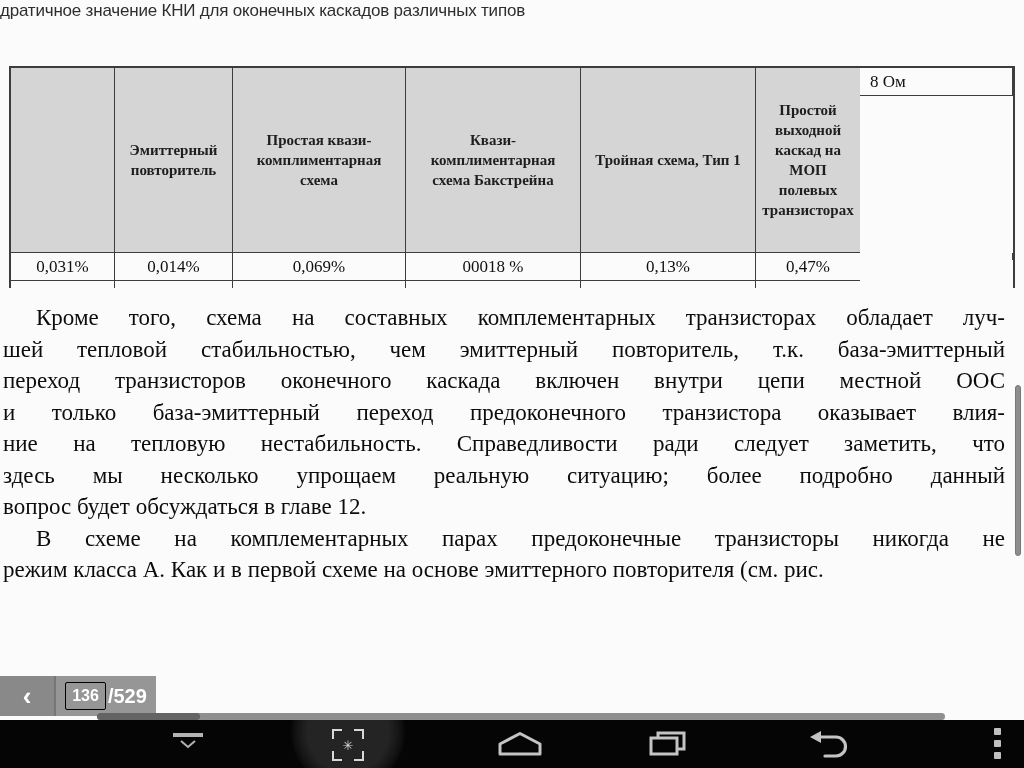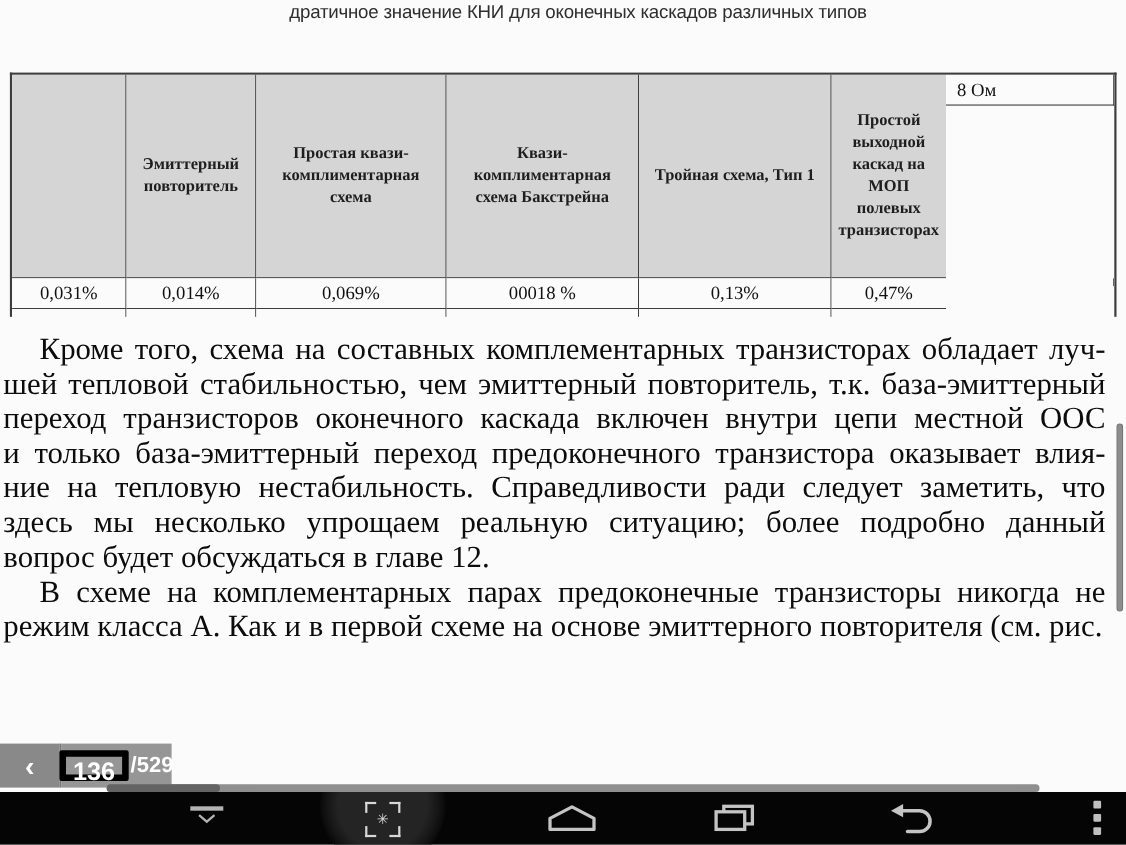--- a/index.html
+++ b/index.html
@@ -5,23 +5,22 @@
   * { margin:0; padding:0; box-sizing:border-box; }
   html,body { background:#222; }
   .screen {
     position:relative; width:1024px; height:768px;
     background:#fbfbfb; overflow:hidden;
     font-family:"Liberation Serif", serif; color:#111;
   }
   
   .caption {
     position:absolute; top:1px; left:0; right:0;
-    text-align:center;
     font-family:"Liberation Sans", sans-serif;
-    font-size:17px; color:#2e2e2e; letter-spacing:-0.2px;margin-left:27px;
+    font-size:17px; color:#2e2e2e; letter-spacing:-0.2px;
   }
   
   .tbl {
     position:absolute; left:9px; top:66px; width:1006px;
     border:2px solid #3d3d3d; border-bottom:none;
     display:grid;
     grid-template-columns:104px 118px 173px 175px 175px 104px 153px;
   }
   .tbl .cell {
     border-right:1px solid #3d3d3d; border-bottom:1px solid #3d3d3d;
@@ -36,21 +35,21 @@
   }
   .tbl .dcell {
     height:28px; background:#fbfbfb; font-size:17px; color:#101010;
   }
   .tbl .dcell.rowlabel { justify-content:flex-start; padding-left:10px; text-align:right; }
   .tbl .stub { height:7px; background:#fbfbfb; border-bottom:none; border-right:1px solid #3d3d3d; }
   .tbl .stub.lastcol { border-right:none; }
   
   .bodytext {
     position:absolute; left:3px; top:302px; width:1002px;
-    font-size:28px; color:#0c0c0c;
+    font-size:23px; color:#0c0c0c;
   }
   .line {
     height:31.5px; line-height:31.5px;
     text-align:justify; text-align-last:justify;
     white-space:normal; overflow:hidden;
   }
   .line.indent { text-indent:33px; }
   .line.end { text-align-last:left; }
   
   .pager {
@@ -62,23 +61,23 @@
     width:54px; background:#898989; display:flex;
     align-items:center; justify-content:center;
     color:#fff; font-size:26px; font-weight:bold; cursor:pointer;
   }
   .pager-sep { width:2px; background:#767676; }
   .pager-pages {
     width:100px; background:#969696; display:flex;
     align-items:center; justify-content:center; gap:2px;
   }
   .pager-current {
-    border:6px solid #000000; border-radius:2px;
+    border:1px solid #000000; border-radius:2px;
     padding:0 6px; height:28px; line-height:26px;
-    color:#fff; font-size:23px; font-weight:bold;
+    color:#fff; font-size:16px; font-weight:bold;
   }
   .pager-total { color:#fff; font-size:20px; font-weight:bold; }
   
   .seekbar {
     position:absolute; left:97px; top:713px; width:848px; height:7px;
     background:#8f8f8f; border-radius:4px;
   }
   .seekbar-fill {
     position:absolute; left:0; top:0; height:7px; width:103px;
     background:#646464; border-radius:4px;

